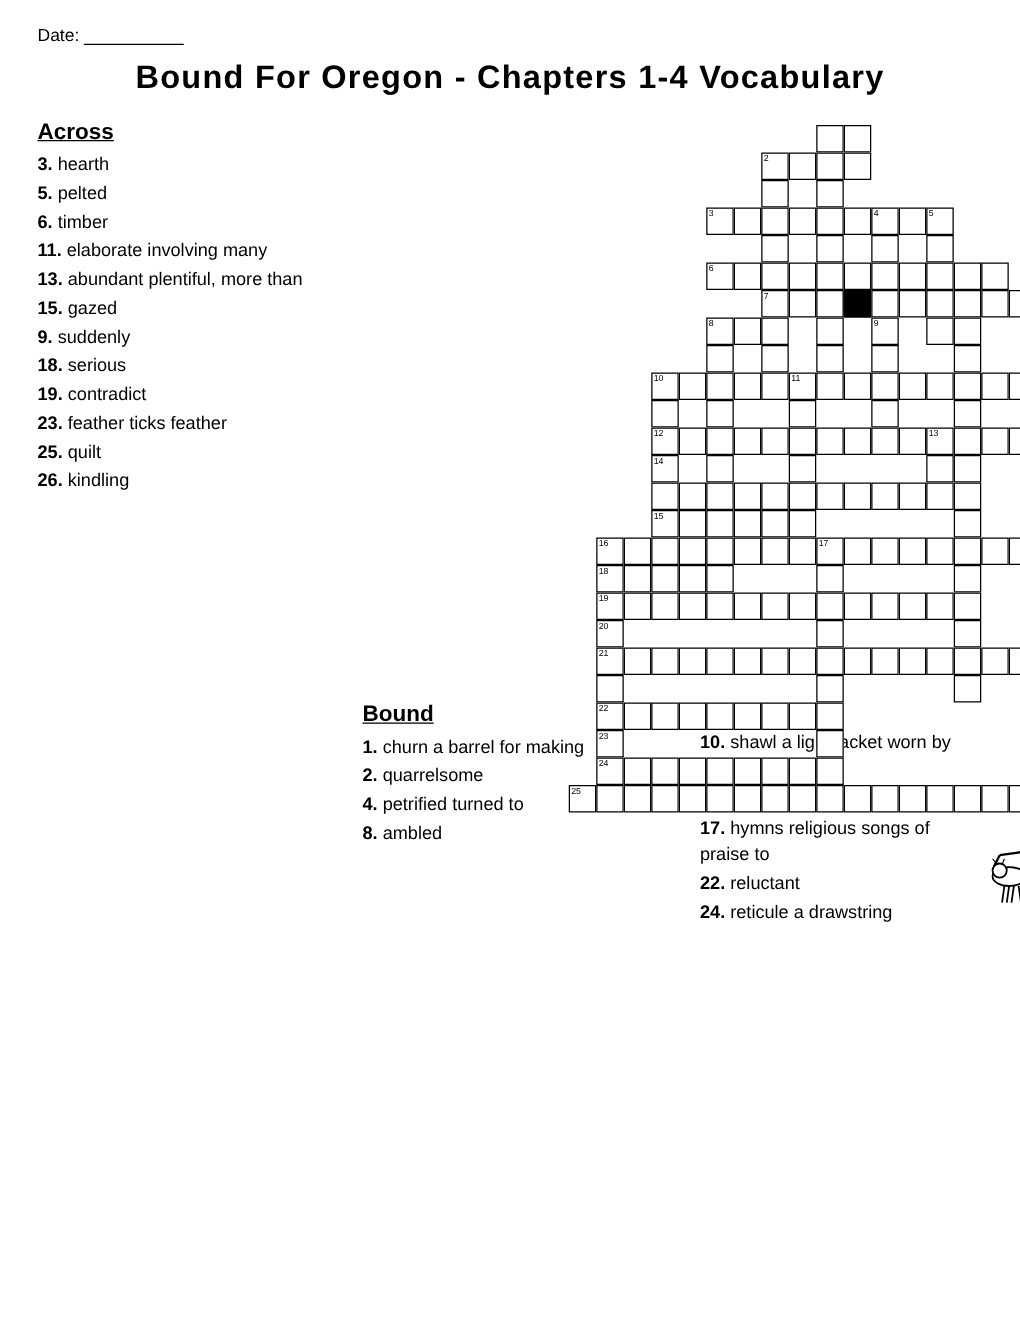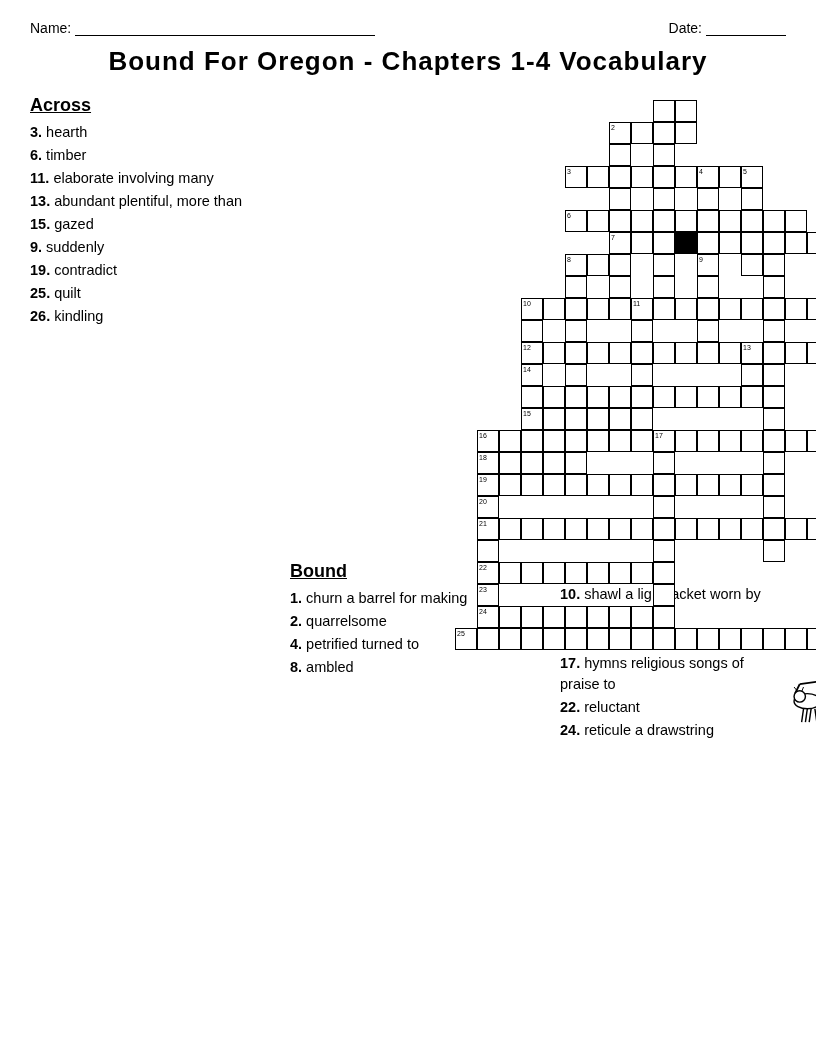--- a/index.html
+++ b/index.html
@@ -126,44 +126,43 @@
     
     .wagon-svg {
       width: 190px;
       height: 180px;
     }
   </style>
 </head>
 <body>
 
 <div class="name-date-row">
-  <div class="name-line">
-    <span>Name:</span>
-    <span class="name-underline"></span>
-  </div>
   <div class="date-line">
     <span>Date:</span>
     <span class="date-underline"></span>
   </div>
 </div>
 
 <div class="page-title">Bound For Oregon - Chapters 1-4 Vocabulary</div>
 
 <div class="main-content">
 
   <div class="left-column">
     <div class="clues-section-title">Across</div>
     <div id="across-list">
         <div class="clue-item"><b>3.</b> hearth</div>
+        <div class="clue-item"><b>5.</b> pelted</div>
         <div class="clue-item"><b>6.</b> timber</div>
         <div class="clue-item"><b>11.</b> elaborate involving many</div>
         <div class="clue-item"><b>13.</b> abundant plentiful, more than</div>
         <div class="clue-item"><b>15.</b> gazed</div>
         <div class="clue-item"><b>9.</b> suddenly</div>
+        <div class="clue-item"><b>18.</b> serious</div>
         <div class="clue-item"><b>19.</b> contradict</div>
+        <div class="clue-item"><b>23.</b> feather ticks feather</div>
         <div class="clue-item"><b>25.</b> quilt</div>
         <div class="clue-item"><b>26.</b> kindling</div>
       </div>
   </div>
 
   <div class="right-area">
 
     <div class="crossword-container">
       <div class="crossword-grid" id="crossword-grid">
 

